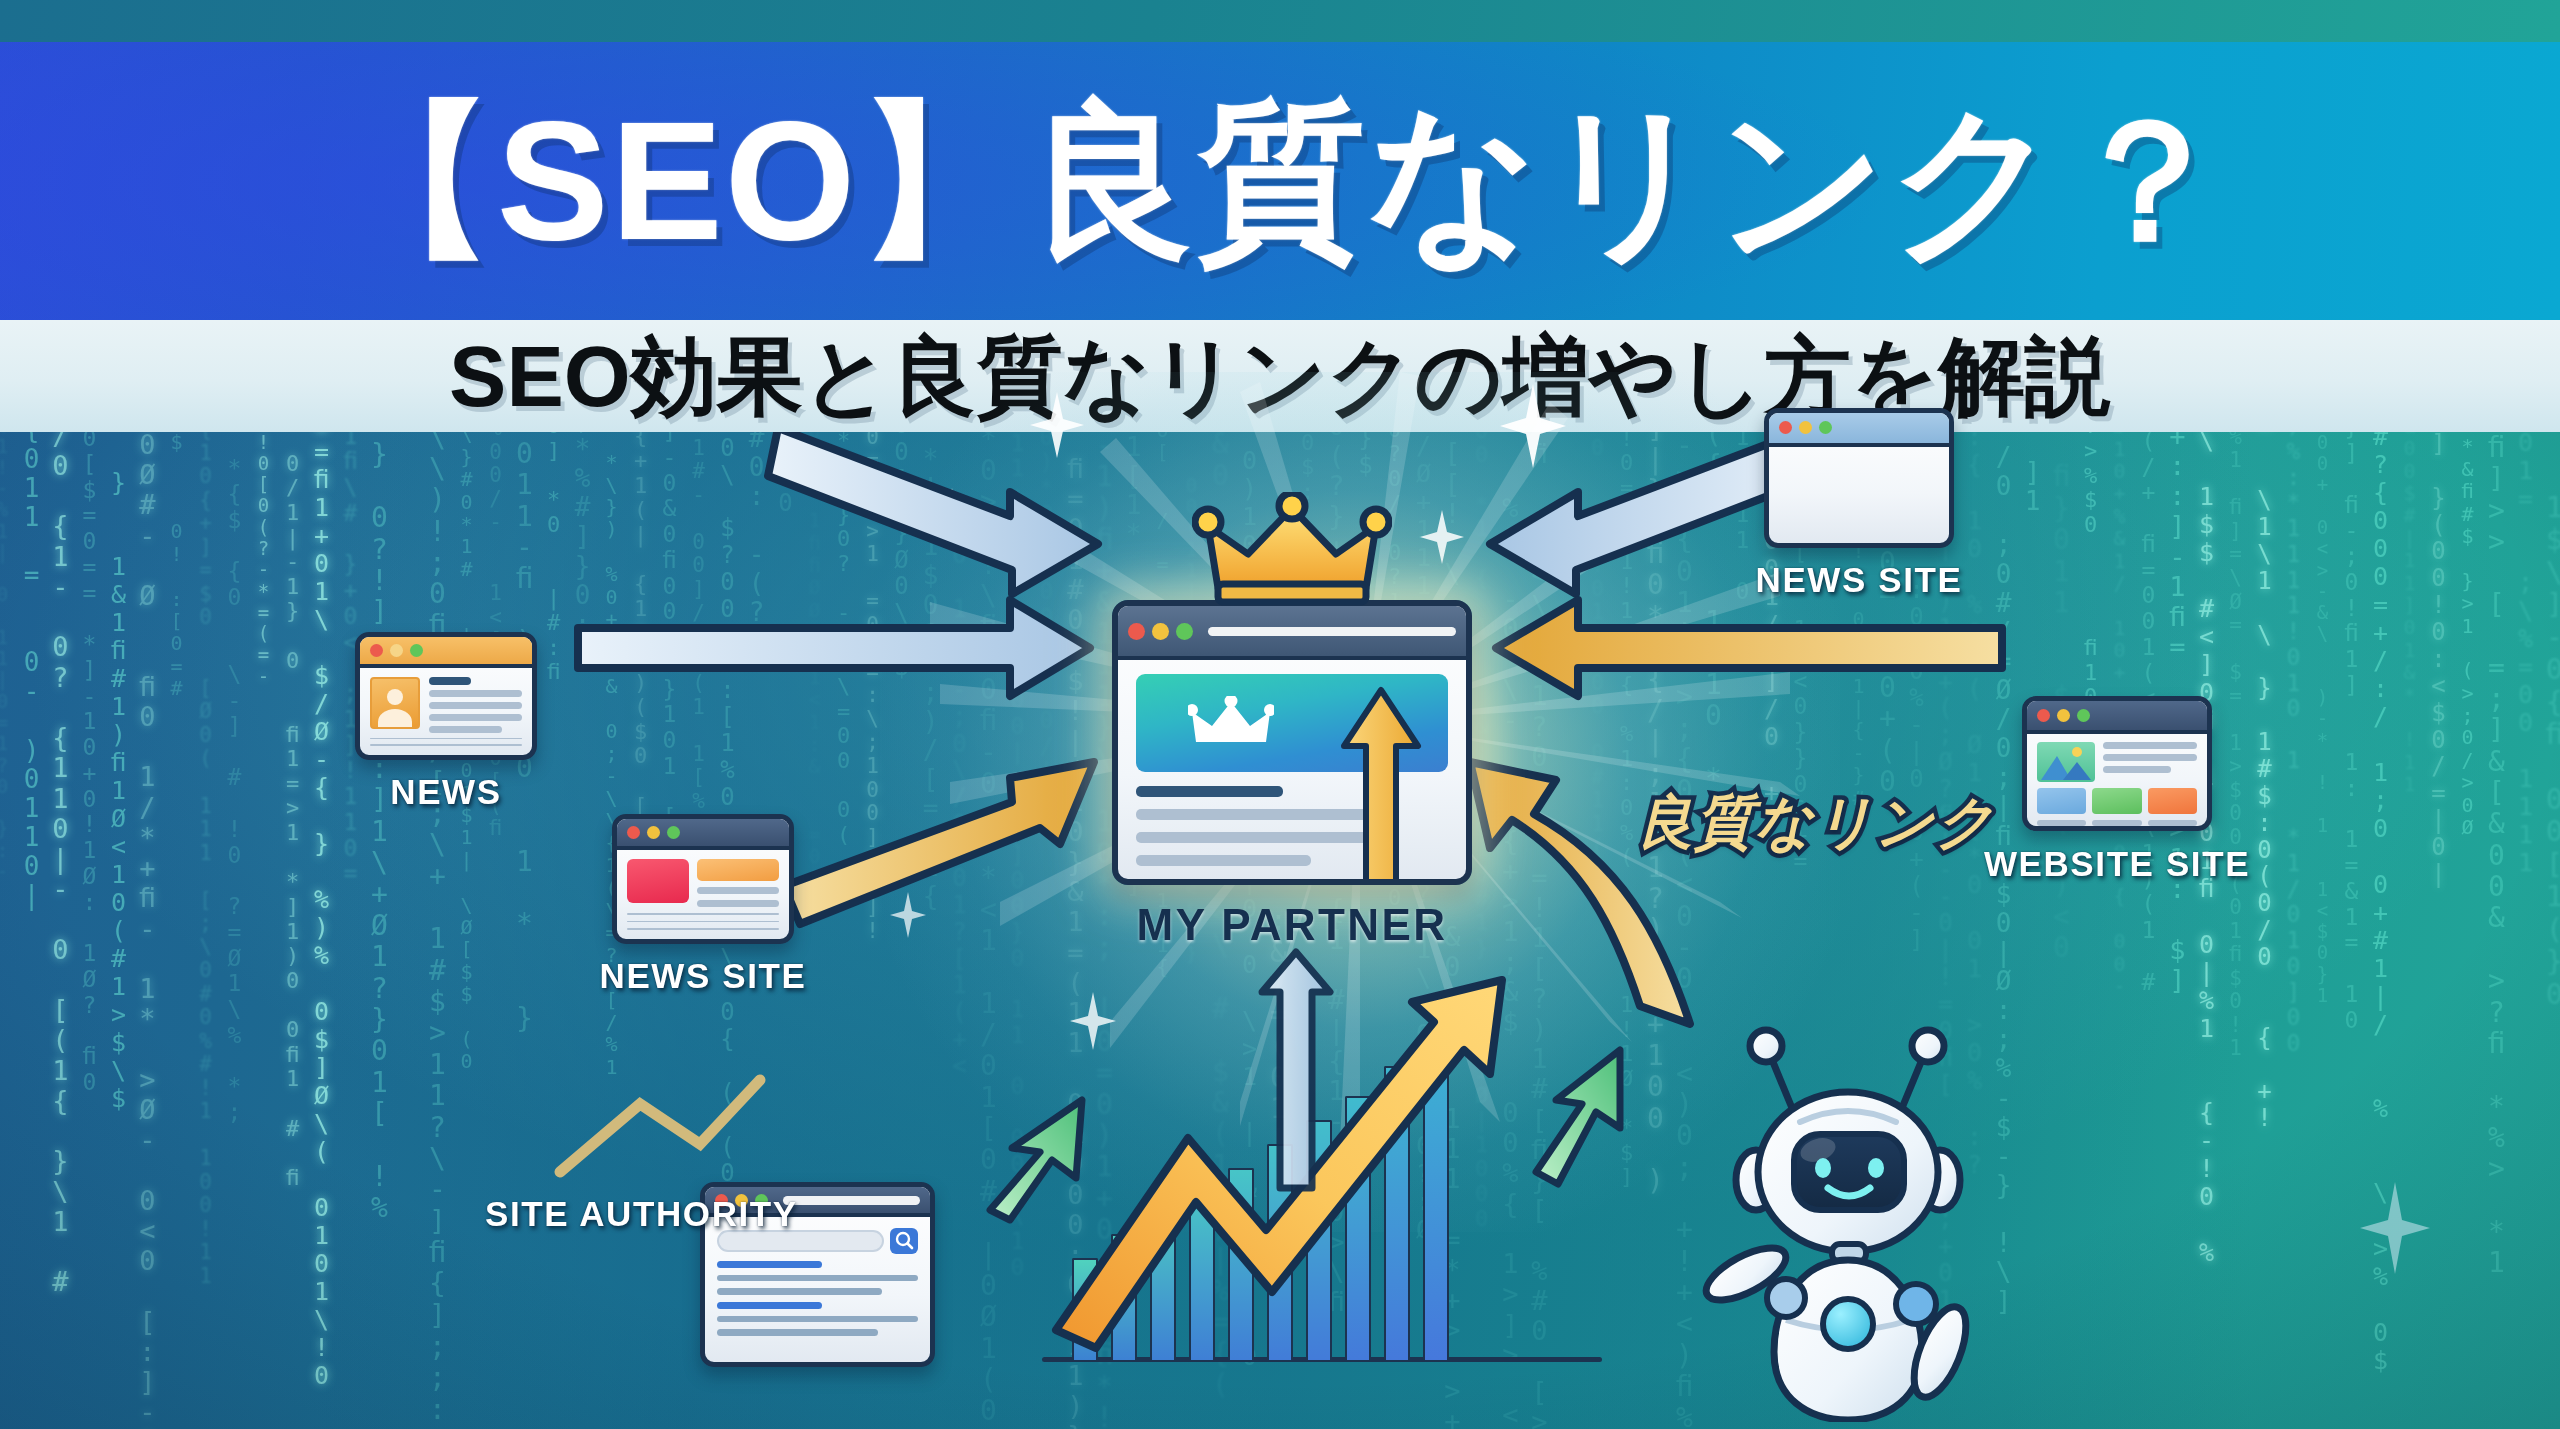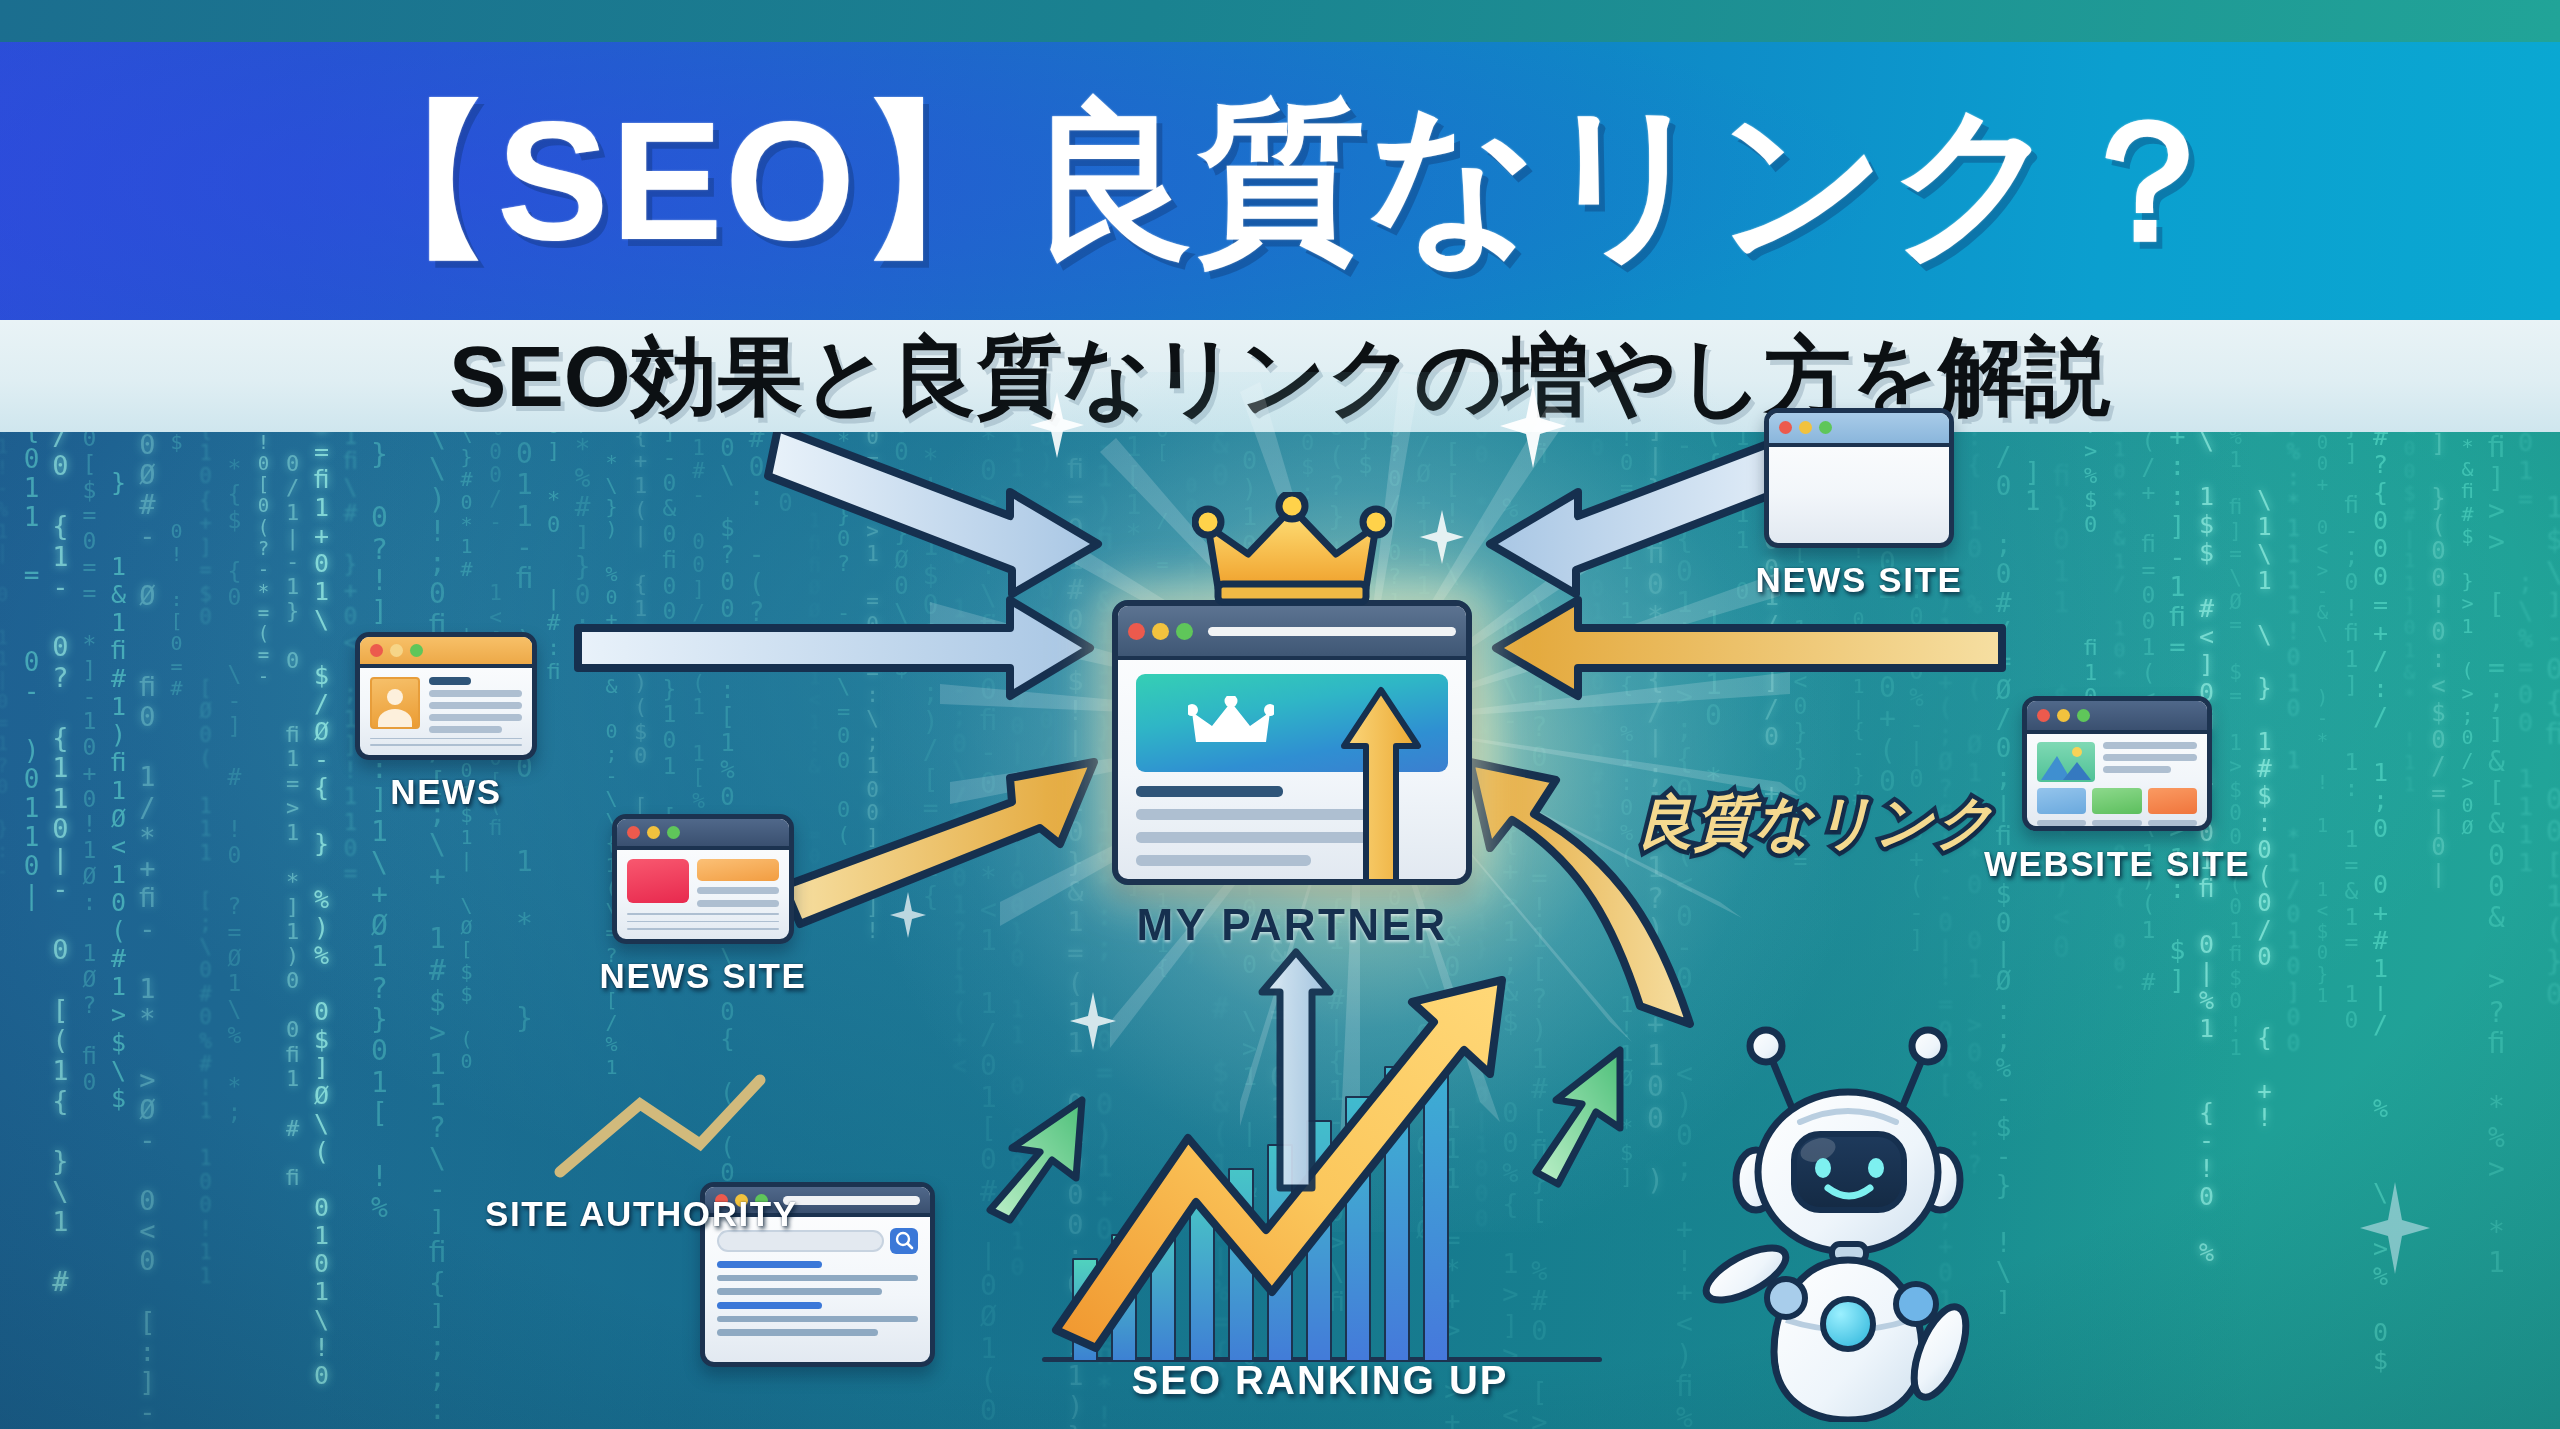--- a/index.html
+++ b/index.html
@@ -4936,21 +4936,20 @@
             <stop offset="0" stop-color="#f0962e"></stop>
               <stop offset="0.5" stop-color="#fbc75c"></stop>
             <stop offset="1" stop-color="#ffd878"></stop>
           </linearGradient>
         </defs>
         <path d="M36,368
                  L168,176 L246,268 L414,60
                  L392,40 L482,18 L470,112 L444,88
                  L252,330 L176,240 L76,386 Z" fill="url(#tg)" stroke="#16304f" stroke-width="8" stroke-linejoin="round"></path>
       </svg>
-      <div class="chart-label">SEO RANKING UP</div>
     </div>
 
     <svg class="robot" viewBox="0 0 320 400">
       <defs>
         <linearGradient id="bodyg" x1="0" y1="0" x2="1" y2="1">
           <stop offset="0" stop-color="#ffffff"></stop>
             <stop offset="0.6" stop-color="#eef5fb"></stop>
           <stop offset="1" stop-color="#cfe0ee"></stop>
         </linearGradient>
         <linearGradient id="faceg" x1="0" y1="0" x2="0" y2="1">

